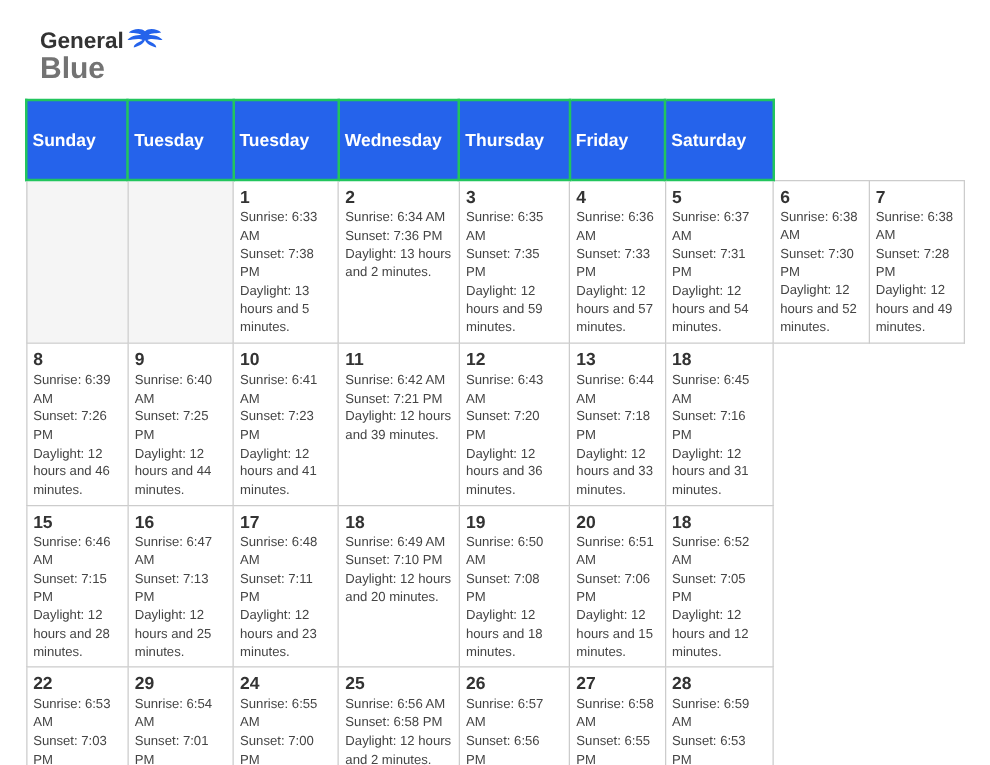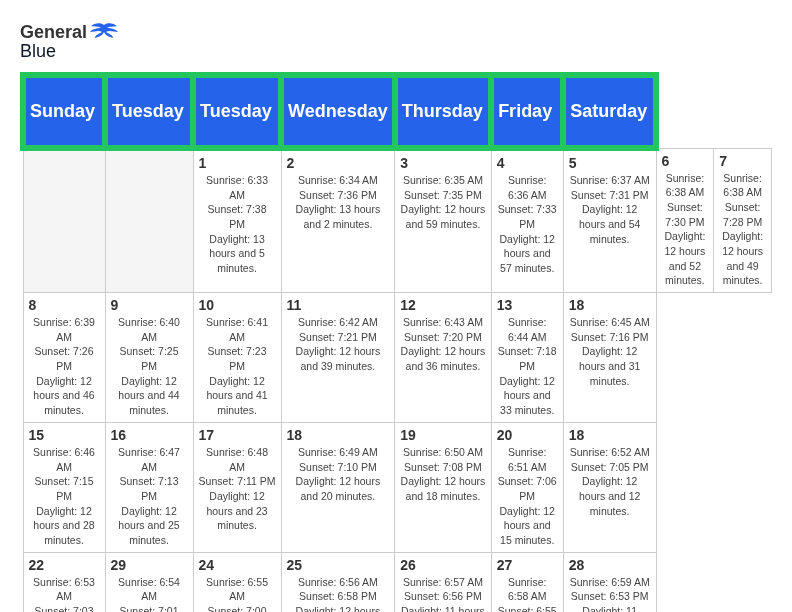--- a/index.html
+++ b/index.html
@@ -8,20 +8,21 @@
       background: #fff;
       width: 792px;
       min-height: 612px;
       padding: 20px;
     }
     .header-section {
       display: flex;
       justify-content: space-between;
       align-items: flex-end;
       margin-bottom: 10px;
+      margin-left: 12px;
     }
     .logo {
       display: flex;
       align-items: center;
       gap: 4px;
     }
     .title-section {
       text-align: right;
     }
     .month-title {
@@ -36,23 +37,23 @@
     .calendar {
       width: 100%;
       border-collapse: collapse;
       font-size: 11px;
     }
     .calendar th {
       background-color: #2563eb;
       color: white;
       padding: 23px 4px;
       text-align: left;
-      font-size: 18px;
+      font-size: 14px;
       font-weight: bold;
-      border: 6px solid #22c55e;
+      border: 2px solid #22c55e;
     }
     .calendar td {
       border: 1px solid #ccc;
       vertical-align: top;
       padding: 4px 5px;
       height: 80px;
       width: 108px;
       background: #fff;
     }
     .calendar td.empty {
@@ -62,36 +63,35 @@
       font-size: 14px;
       font-weight: bold;
       color: #333;
       display: block;
       margin-bottom: 2px;
     }
     .day-info {
       color: #444;
       font-size: 10.5px;
       line-height: 1.4;
-      text-align: center;
     }
   </style>
 </head>
 <body>
 
 <div class="header-section">
   <div class="logo">
     <div style="display:flex; flex-direction:column; align-items:flex-start;">
       <div style="display:flex; align-items:center; gap:2px;">
         <span style="font-size:18px; font-weight:bold; color:#333;">General</span>
         <svg width="30" height="25" viewBox="0 0 30 25">
           <path d="M15 5 C18 2, 25 3, 28 6 C25 7, 20 6, 18 8 C22 8, 27 9, 29 12 C25 12, 20 10, 17 12 C20 14, 24 15, 24 18 C20 17, 16 15, 15 12 C14 15, 10 17, 6 18 C6 15, 10 14, 13 12 C10 10, 5 12, 1 12 C3 9, 8 8, 12 8 C10 6, 5 7, 2 6 C5 3, 12 2, 15 5Z" fill="#2563eb"></path>
         </svg>
       </div>
-      <span style="font-size:18px; font-weight:normal; color:#0f172a; margin-top:-4px;">Blue</span>
+      <span style="font-size:24px; font-weight:bold; color:#737373; margin-top:-4px;">Blue</span>
     </div>
   </div>
   <div class="title-section">
     <div class="month-title"></div>
     <div class="location-title"></div>
   </div>
 </div>
 
 <table class="calendar">
   <thead>

